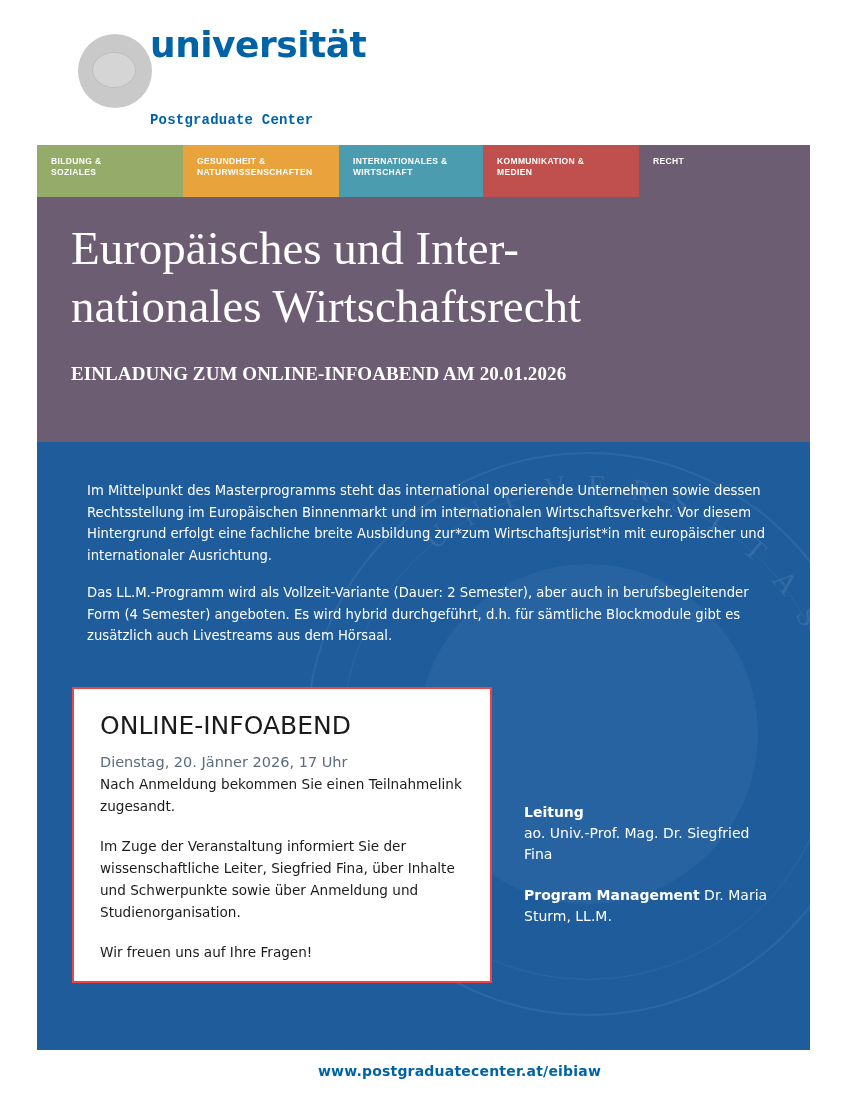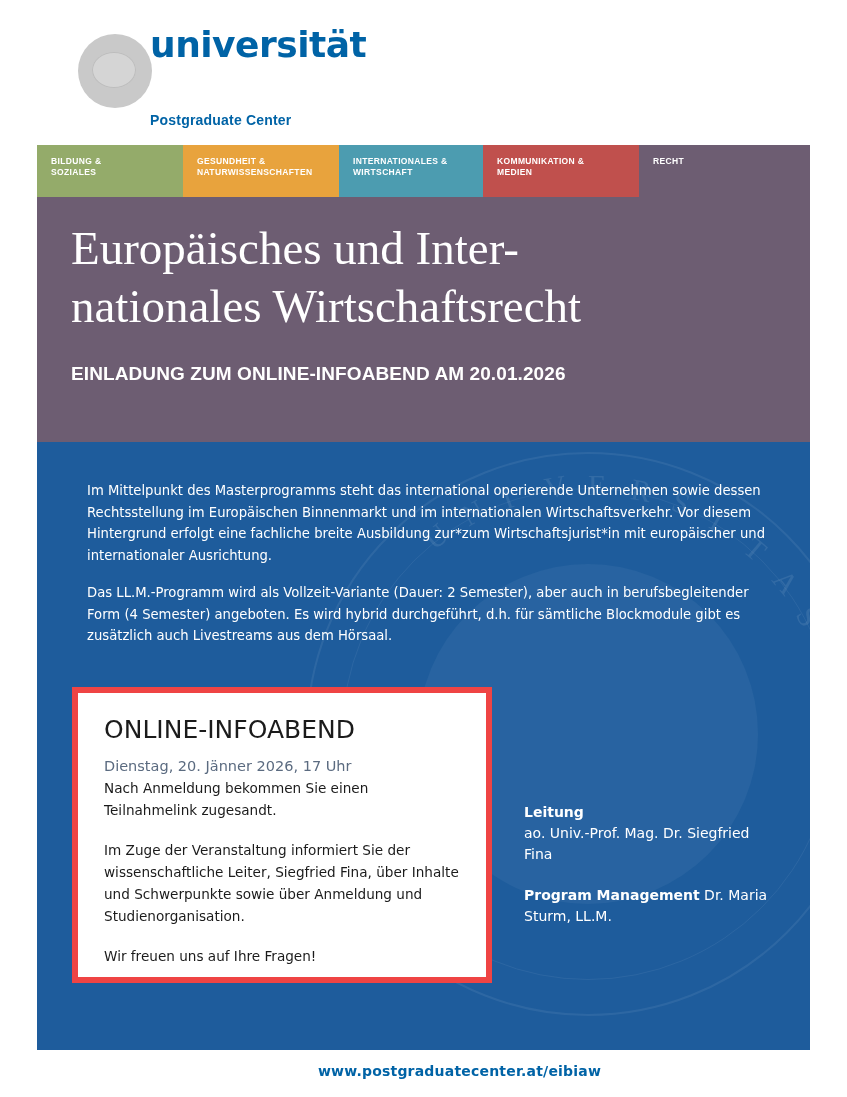--- a/index.html
+++ b/index.html
@@ -62,21 +62,21 @@
     font-size: 36px;
     line-height: 34px;
     letter-spacing: -0.5px;
   }
   .logo-word .l2 { display:block; }
   .logo-sub {
     position: absolute;
     left: 72px;
     top: 84px;
     color: #0063a6;
-    font-family: Liberation Sans, sans-serif;
+    font-family: Liberation Mono, monospace;
     font-weight: bold;
     font-size: 14px;
     letter-spacing: 0.2px;
     text-align: center;
   }
 
   
   .catbar {
     position: absolute;
     left: 37px;
@@ -121,21 +121,21 @@
     font-size: 47px;
     line-height: 58px;
     font-weight: normal;
   }
   .subtitle {
     position: absolute;
     left: 34px;
     top: 166px;
     width: 720px;
     color: #ffffff;
-    font-family: Liberation Sans, sans-serif;
+    font-family: Liberation Serif, serif;
     font-size: 19px;
     font-weight: bold;
     letter-spacing: 0.1px;
   }
 
   
   .body-blue {
     position: absolute;
     left: 37px;
     top: 442px;
@@ -199,21 +199,21 @@
   .intro p { margin: 16px; }
 
   
   .infobox {
     position: absolute;
     left: 35px;
     top: 245px;
     width: 420px;
     height: 296px;
     background: #ffffff;
-    border: 6px solid #ef4444;
+    border: 2px solid #ef4444;
     box-sizing: border-box;
   }
   .infobox-inner { padding: 22px 26px 0 26px; }
   .ib-title {
     color: #1b1b1b;
     font-family: "DejaVu Sans", sans-serif;
     font-size: 25px;
     line-height: 30px;
     font-weight: normal;
     margin: 0 0 10px 0;

